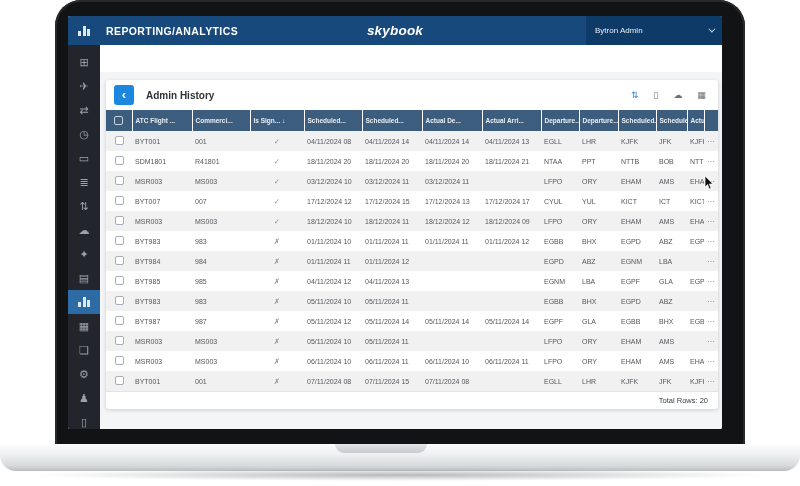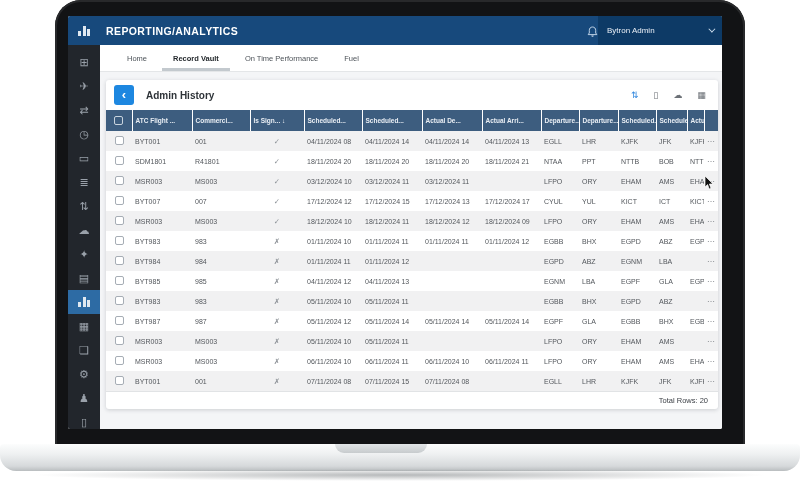--- a/index.html
+++ b/index.html
@@ -27,21 +27,21 @@
   .hdr-icon-slot { width:32px; display:flex; justify-content:center; }
   .bars { display:inline-block; width:12px; height:10px;
     background:
       linear-gradient(#dfe8f0,#dfe8f0) left   bottom / 3px 5px no-repeat,
       linear-gradient(#dfe8f0,#dfe8f0) center bottom / 3px 10px no-repeat,
       linear-gradient(#dfe8f0,#dfe8f0) right  bottom / 3px 7px no-repeat; }
   .app-title { color:#fff; font-size:10.5px; font-weight:bold; letter-spacing:.4px; margin-left:6px;text-align:center; }
   .logo { position:absolute; left:0; right:0; text-align:center; color:#fff;
     font-size:13.5px; font-weight:bold; font-style:italic; letter-spacing:.2px; pointer-events:none; }
   .bell { position:absolute; right:124px; top:8px; }
-  .user-box { position:absolute; right:0; top:0; width:124px; height:29px;
+  .user-box { position:absolute; right:0; top:0; width:136px; height:29px;
     background:var(--user_box,#0d3a66); display:flex; align-items:center; padding:0 9px;
     color:#e8eef5; font-size:8px; cursor:pointer; }
   .chev-down { margin-left:auto; width:5px; height:5px; border-right:1.3px solid #cfe0f0;
     border-bottom:1.3px solid #cfe0f0; transform:rotate(45deg) translateY(-2px); }
 
   
   .tab-bar { position:absolute; left:32px; top:29px; width:622px; height:27px; background:#fff;
     border-bottom:1px solid #e4e6e8; display:flex; align-items:stretch; padding-left:14px; }
   .tab { display:flex; align-items:center; padding:0 13px; font-size:7.5px; color:#4c5258;
     cursor:pointer; position:relative; }
@@ -93,38 +93,33 @@
 <div class="stage">
   <div class="laptop-screen"></div>
 
   <div class="screen-content">
 
     <div class="app-header">
       <div class="hdr-icon-slot">
           <span class="bars"></span>
         </div>
       <div class="app-title">REPORTING/ANALYTICS</div>
+      <div class="logo">skybook</div>
       <div class="bell">
         <svg width="11" height="12" viewBox="0 0 11 12">
             <path d="M5.5 1 C3.4 1 2.3 2.5 2.3 4.4 L2.3 7 L1.2 8.6 L9.8 8.6 L8.7 7 L8.7 4.4 C8.7 2.5 7.6 1 5.5 1 Z" fill="none" stroke="#cfe0f0" stroke-width="0.9"></path>
             <path d="M4.3 9.6 a1.2 1.2 0 0 0 2.4 0" fill="#cfe0f0"></path>
           </svg>
       </div>
       <div class="user-box">
         <span>Bytron Admin</span>
         <span class="chev-down"></span>
       </div>
     </div>
 
-    <div class="tab-bar" id="tabBar">
-        <div class="tab">Home</div>
-        <div class="tab active">Record Vault</div>
-        <div class="tab">On Time Performance</div>
-        <div class="tab">Fuel</div>
-      </div>
 
     <div class="side-nav" id="sideNav">
         <div class="side-item">
           <span>⊞</span>
         </div>
         <div class="side-item">
           <span>✈</span>
         </div>
         <div class="side-item">
           <span>⇄</span>

